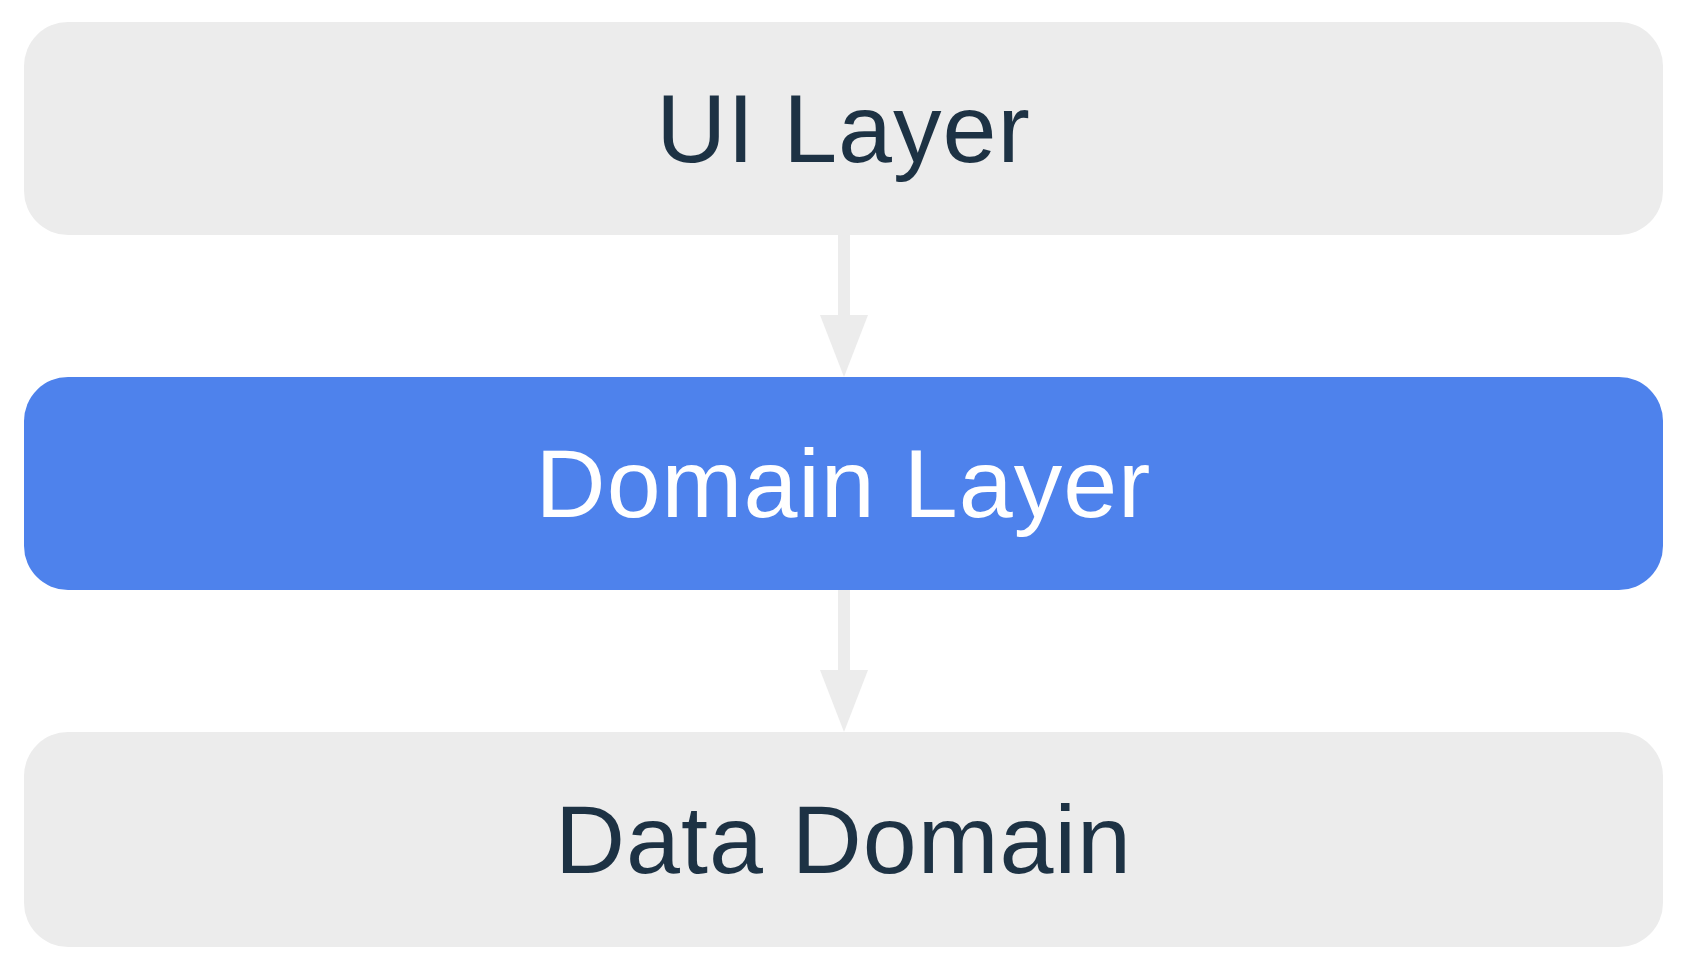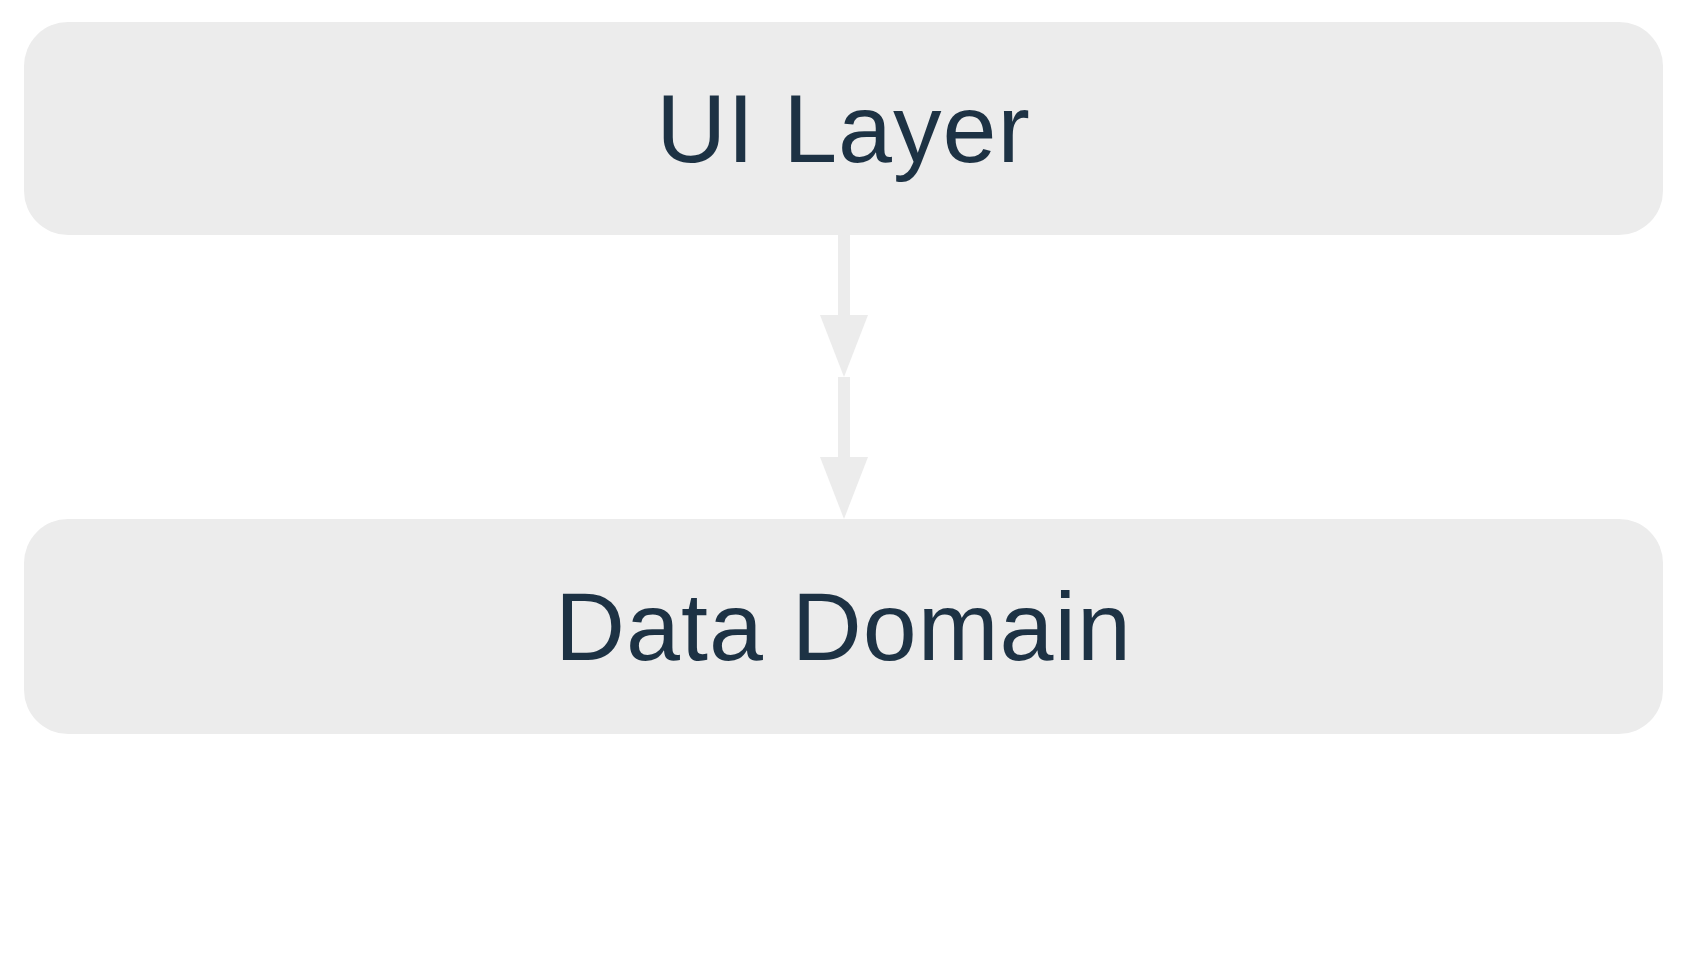--- a/index.html
+++ b/index.html
@@ -65,20 +65,23 @@
     <span class="node-label">UI Layer</span>
   </div>
 
   <div class="connector">
     <svg width="48" height="142" viewBox="0 0 48 142" aria-hidden="true">
       <rect class="arrow-fill" x="18" y="0" width="12" height="82"></rect>
       <polygon class="arrow-fill" points="0,80 48,80 24,142"></polygon>
     </svg>
   </div>
 
+  <div class="node blue">
+    <span class="node-label">Domain Layer</span>
+  </div>
 
   <div class="connector">
     <svg width="48" height="142" viewBox="0 0 48 142" aria-hidden="true">
       <rect class="arrow-fill" x="18" y="0" width="12" height="82"></rect>
       <polygon class="arrow-fill" points="0,80 48,80 24,142"></polygon>
     </svg>
   </div>
 
   <div class="node gray last">
     <span class="node-label">Data Domain</span>

